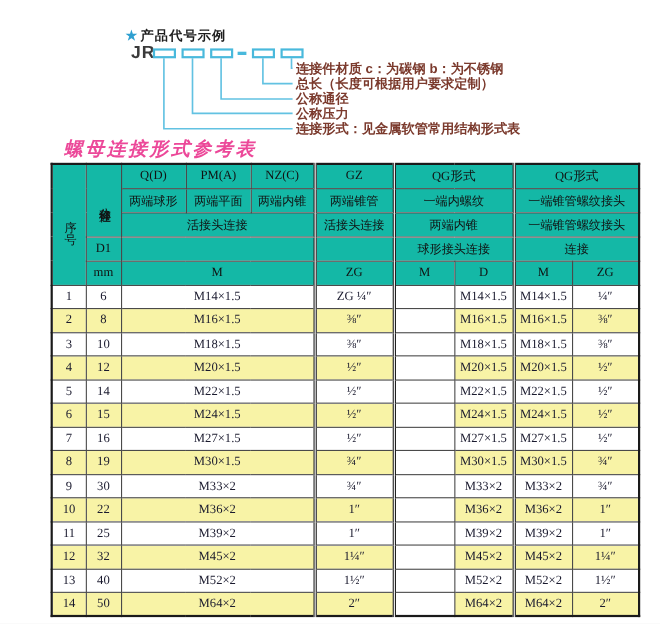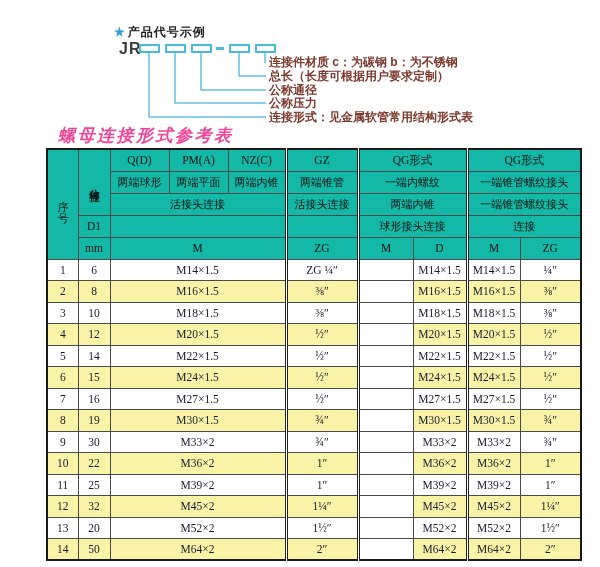--- a/index.html
+++ b/index.html
@@ -250,21 +250,21 @@
       <td>32</td>
       <td colspan="3">M45×2</td>
       <td class="tl">1¼″</td>
       <td class="tl always-white"></td>
       <td>M45×2</td>
       <td class="tl">M45×2</td>
       <td>1¼″</td>
     </tr>
         <tr>
       <td>13</td>
-      <td>20</td>
+      <td>40</td>
       <td colspan="3">M52×2</td>
       <td class="tl">1½″</td>
       <td class="tl always-white"></td>
       <td>M52×2</td>
       <td class="tl">M52×2</td>
       <td>1½″</td>
     </tr>
         <tr class="shaded">
       <td>14</td>
       <td>50</td>

